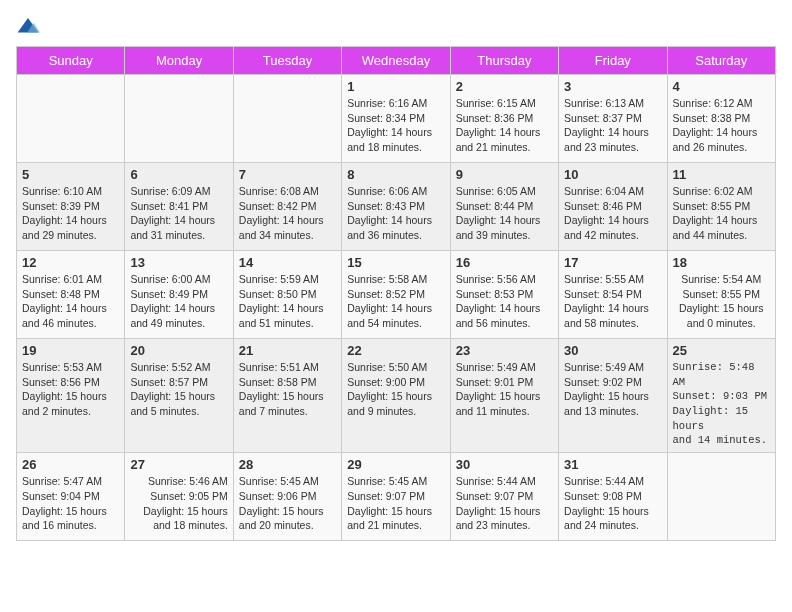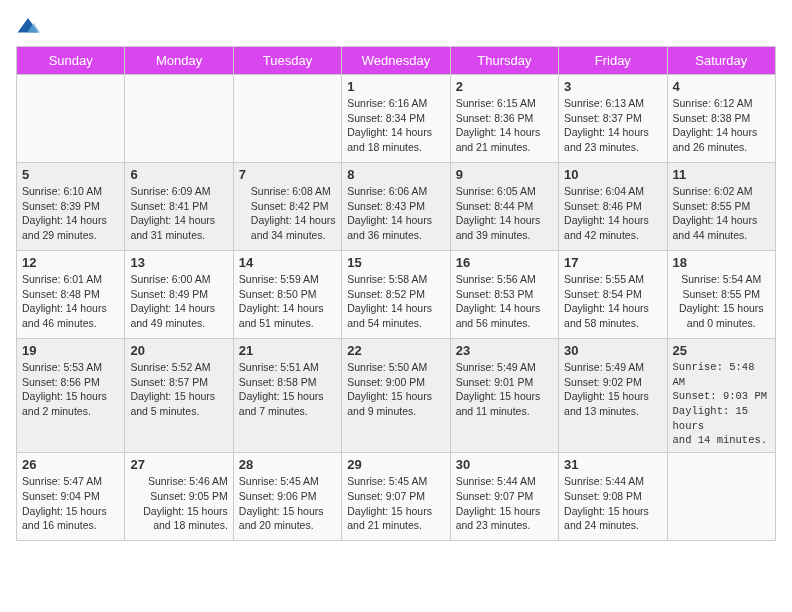--- a/index.html
+++ b/index.html
@@ -161,21 +161,21 @@
         </td>
         <td>
           <div class="day-num">6</div>
           <div class="day-detail" style="white-space: pre-line;">Sunrise: 6:09 AM
 Sunset: 8:41 PM
 Daylight: 14 hours
 and 31 minutes.</div>
         </td>
         <td>
           <div class="day-num">7</div>
-          <div class="day-detail" style="white-space: pre-line; margin-left: 12px;">Sunrise: 6:08 AM
+          <div class="day-detail" style="white-space: pre-line;">Sunrise: 6:08 AM
 Sunset: 8:42 PM
 Daylight: 14 hours
 and 34 minutes.</div>
         </td>
         <td>
           <div class="day-num">8</div>
           <div class="day-detail" style="white-space: pre-line;">Sunrise: 6:06 AM
 Sunset: 8:43 PM
 Daylight: 14 hours
 and 36 minutes.</div>

